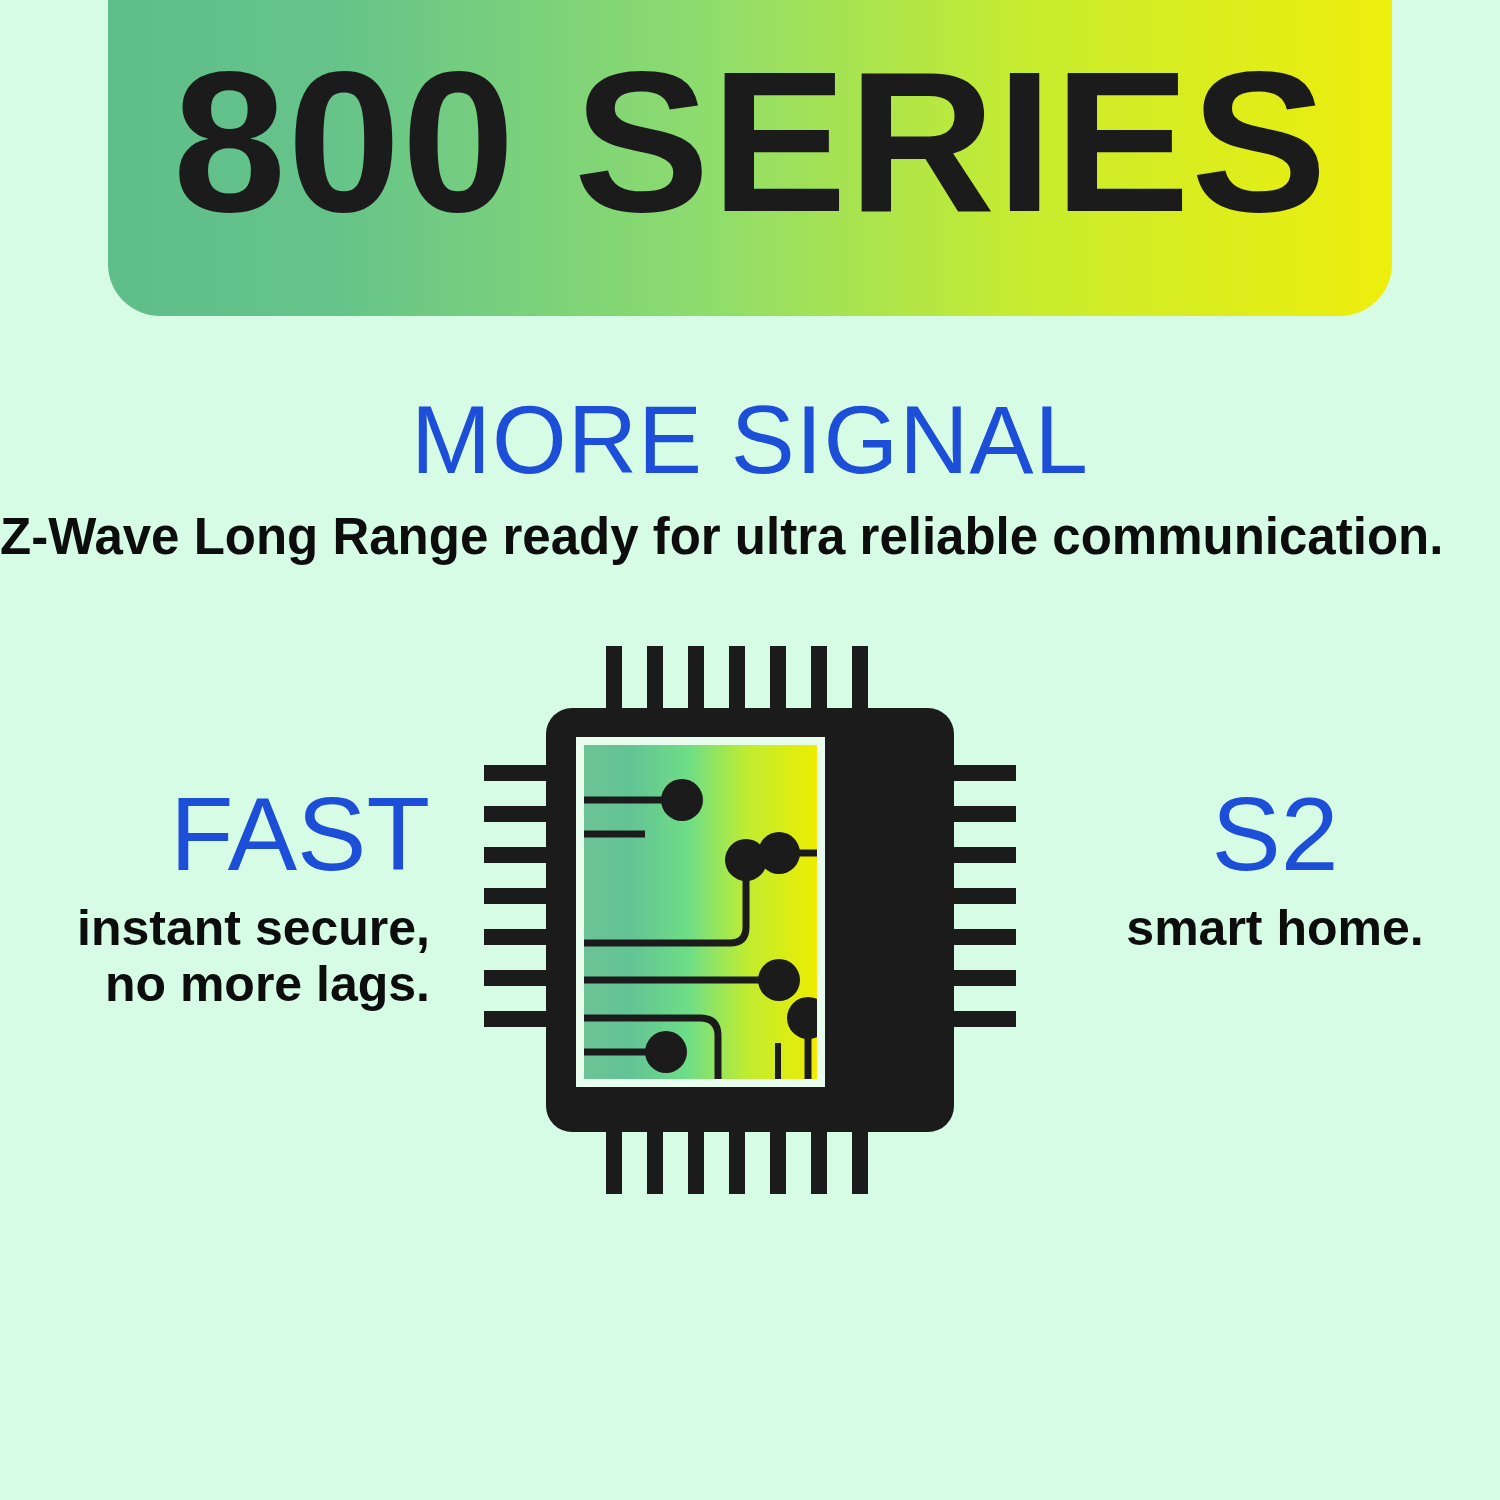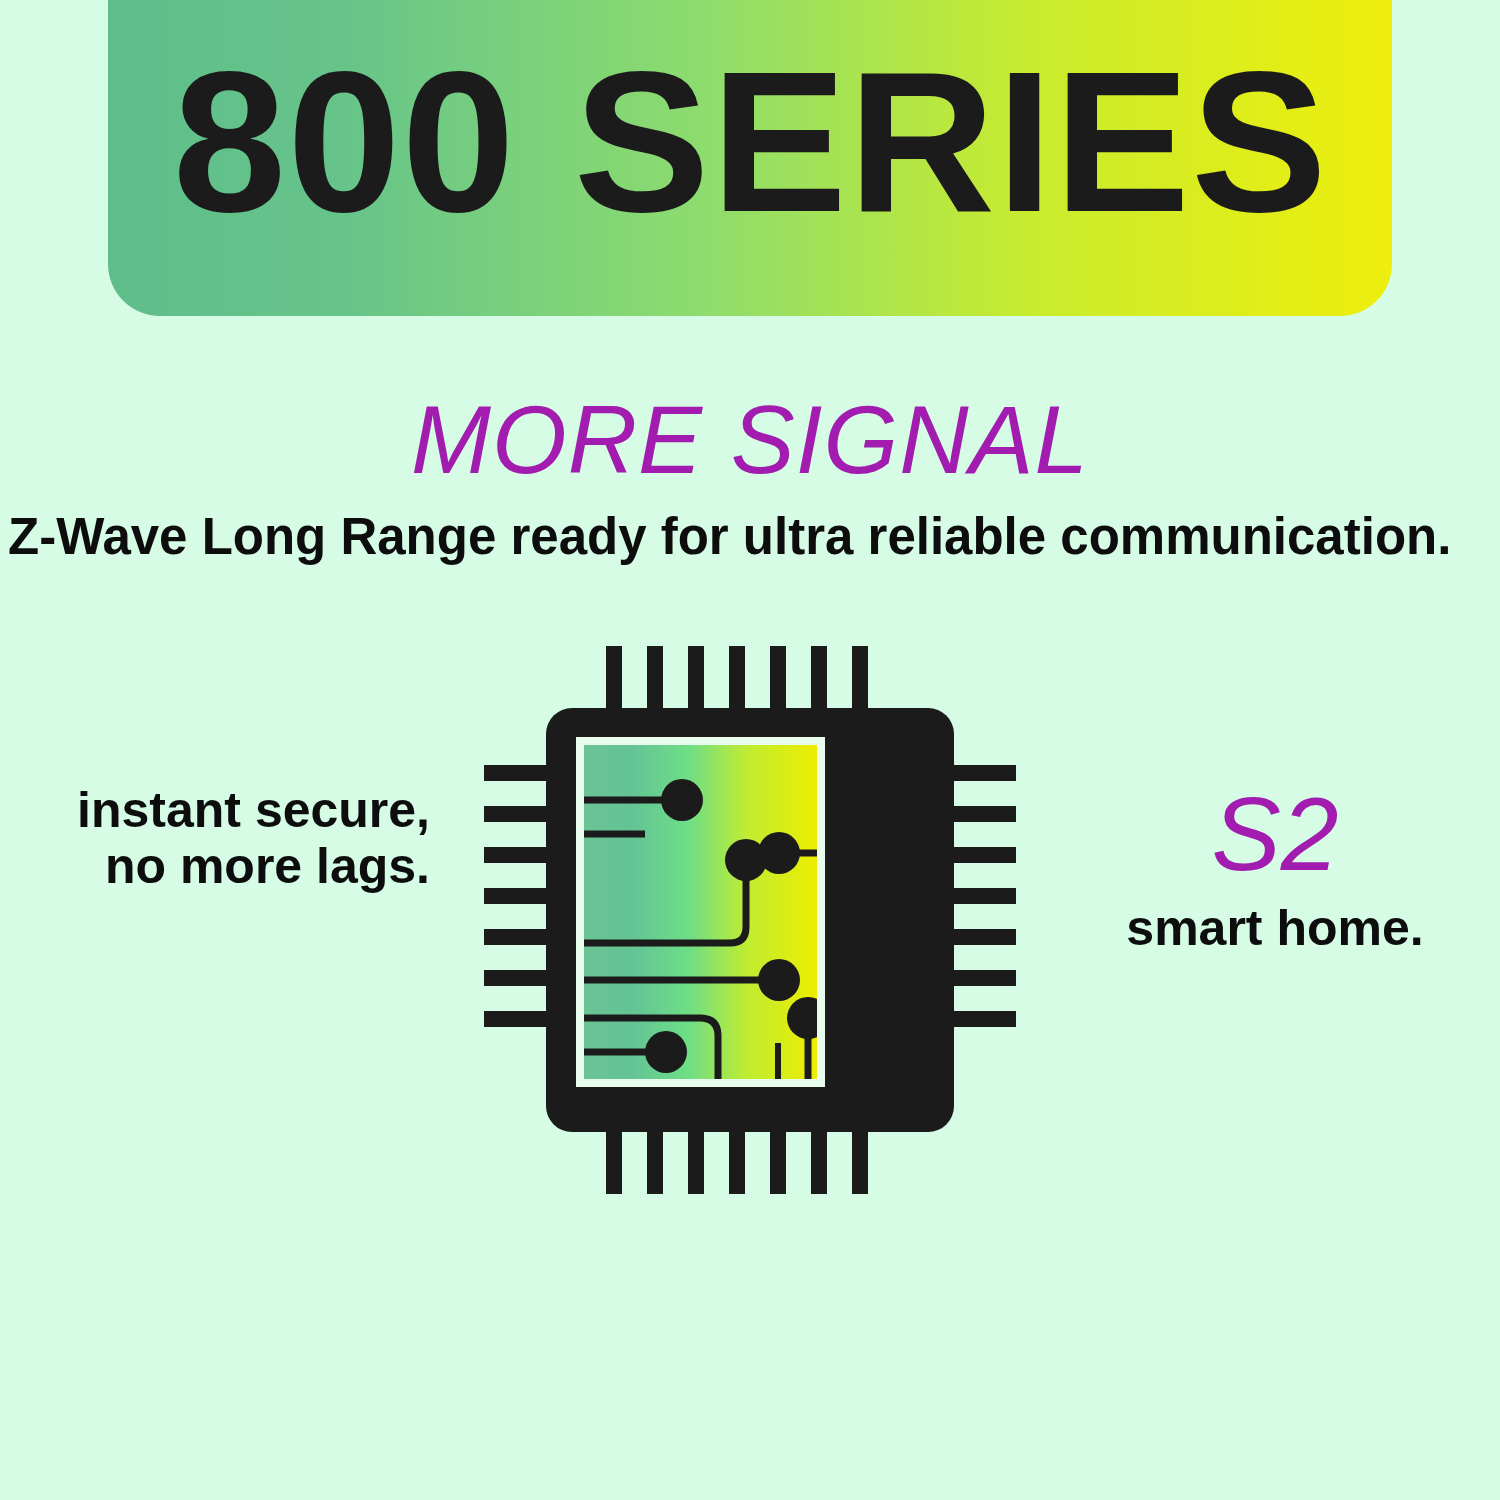--- a/index.html
+++ b/index.html
@@ -43,25 +43,24 @@
     letter-spacing: 1px;
     line-height: 1;
     padding-bottom: 74px;
     transform: scaleX(1.02);
     white-space: nowrap;
   }
 
   
   .green-head {
     font-family: "Liberation Sans Narrow", "Liberation Sans", sans-serif;
-    color: #a21caf;
+    color: #1d4ed8;
     font-weight: 400;
     line-height: 1;
     white-space: nowrap;
-    font-style: italic;
   }
   .black-text {
     font-family: "Liberation Sans Narrow", "Liberation Sans", sans-serif;
     color: #0d0d0d;
     font-weight: 700;
     line-height: 1.12;
   }
 
   
   .more-signal {
@@ -76,21 +75,20 @@
     letter-spacing: 1px;
   }
   .more-signal-sub {
     position: absolute;
     top: 508px;
     left: 0;
     width: 1240px;
     text-align: right;
     font-size: 51px;
     white-space: nowrap;
-    margin-left: 8px;
   }
 
   
   .feat-left {
     position: absolute;
     left: 60px;
     top: 782px;
     width: 370px;
     text-align: right;
   }
@@ -147,20 +145,21 @@
   <div class="banner">
     <div class="banner-title">800 SERIES</div>
   </div>
 
   <div class="more-signal">
     <span class="green-head">MORE SIGNAL</span>
   </div>
   <div class="more-signal-sub black-text">Z-Wave Long Range ready for ultra reliable communication.</div>
 
   <div class="feat-left">
+    <span class="green-head">FAST</span>
     <div class="feat-body black-text">
       <div>instant secure,</div>
       <div>no more lags.</div>
     </div>
   </div>
 
   <div class="feat-right">
     <span class="green-head">S2</span>
     <div class="feat-body black-text">
       <div>smart home.</div>

